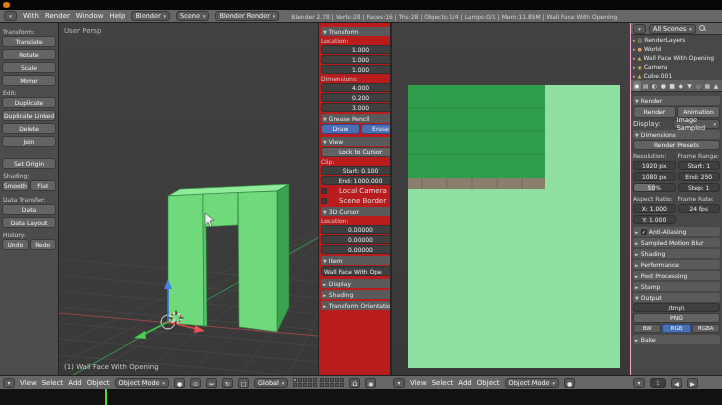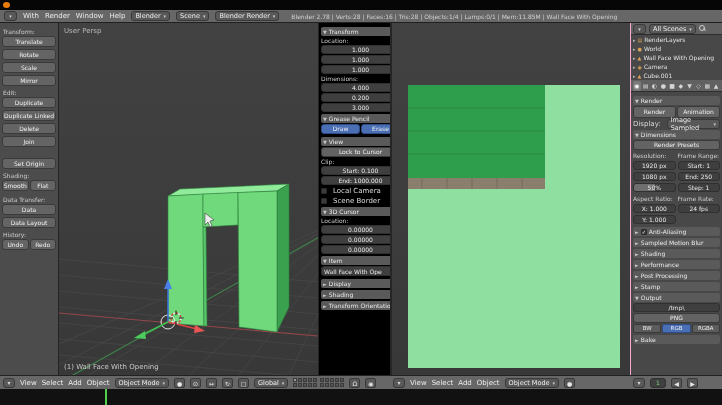--- a/index.html
+++ b/index.html
@@ -18,30 +18,30 @@
   .eicon{display:inline-flex;align-items:center;justify-content:center;width:13px;height:10px;background:#585858;border:1px solid #393939;border-radius:3px;font-size:5px;color:#cfcfcf}
   
   .toolshelf{left:0;top:23px;width:59px;height:352px;background:#4c4c4c;border-right:1px solid #242424;padding:2px;overflow:hidden}
   .tsec-title{font-size:6px;color:#cdcdcd;margin:3px 0 1px 1px;height:7px}
   .tbtn{display:block;width:100%;height:11px;line-height:10px;background:#646464;border:1px solid #3a3a3a;border-radius:3px;font-size:6px;color:#f0f0f0;text-align:center;margin-bottom:2px;overflow:hidden;white-space:nowrap}
   .trow{display:flex;gap:1px}
   .trow .tbtn{flex:1}
   
   .viewport1{left:59px;top:23px;width:259px;height:352px;background:linear-gradient(#424242,#383838)}
   
-  .npanel{left:318px;top:23px;width:84px;height:352px;background:#000000;border-left:1px solid #242424;padding:2px;overflow:hidden}
+  .npanel{left:318px;top:23px;width:84px;height:352px;background:#b91c1c;border-left:1px solid #242424;padding:2px;overflow:hidden}
   .phead{font-size:6px;color:#eaeaea;background:#5a5a5a;border-radius:2px;padding:1px 2px;margin:2px 0 1px;display:flex;gap:2px;align-items:center;height:9px}
   .phead .pa{font-size:5px;color:#c5c5c5}
   .nfield{height:9px;background:#3f3f3f;border:1px solid #303030;border-radius:3px;color:#e9e9e9;font-size:6px;line-height:7px;text-align:center;margin-bottom:1px;overflow:hidden;white-space:nowrap}
   .nlabel{color:#cdcdcd;font-size:6px;margin:1px 0;height:7px}
   .nbtn{height:10px;background:#636363;border:1px solid #3a3a3a;border-radius:3px;font-size:6px;line-height:8px;text-align:center;color:#f0f0f0;margin-bottom:1px;overflow:hidden;white-space:nowrap}
   .nbtn.blue{background:#4a6fb5;border-color:#2e4c85}
   .nrow{display:flex;gap:1px}
   .nrow>*{flex:1}
-  .cbrow{display:flex;align-items:center;gap:6px;height:9px;margin-bottom:1px}
+  .cbrow{display:flex;align-items:center;gap:12px;height:9px;margin-bottom:1px}
   .cb{width:6px;height:6px;background:#3a3a3a;border:1px solid #2b2b2b;border-radius:1px;font-size:5px;line-height:5px;text-align:center;color:#e8e8e8;flex:none}
   .ninput{width:100%;height:10px;background:#3f3f3f;border:1px solid #303030;border-radius:3px;color:#e9e9e9;font-size:6px;padding:0 2px;margin-bottom:1px;font-family:inherit}
   
   .vdiv{left:390px;top:23px;width:2px;height:352px;background:#262626}
   .viewport2{left:392px;top:23px;width:238px;height:352px;background:linear-gradient(#424242,#383838)}
   
   .rightcol{left:630px;top:23px;width:92px;height:352px;background:#484848;border-left:1px solid #f9a8d4}
   .ohdr{display:flex;align-items:center;gap:3px;height:12px;background:#616161;border-bottom:1px solid #2e2e2e;padding:0 2px}
   .searchicon{position:relative;width:7px;height:7px;flex:none}
   .searchicon:before{content:"";position:absolute;left:0;top:0;width:4px;height:4px;border:1px solid #cfcfcf;border-radius:50%}

